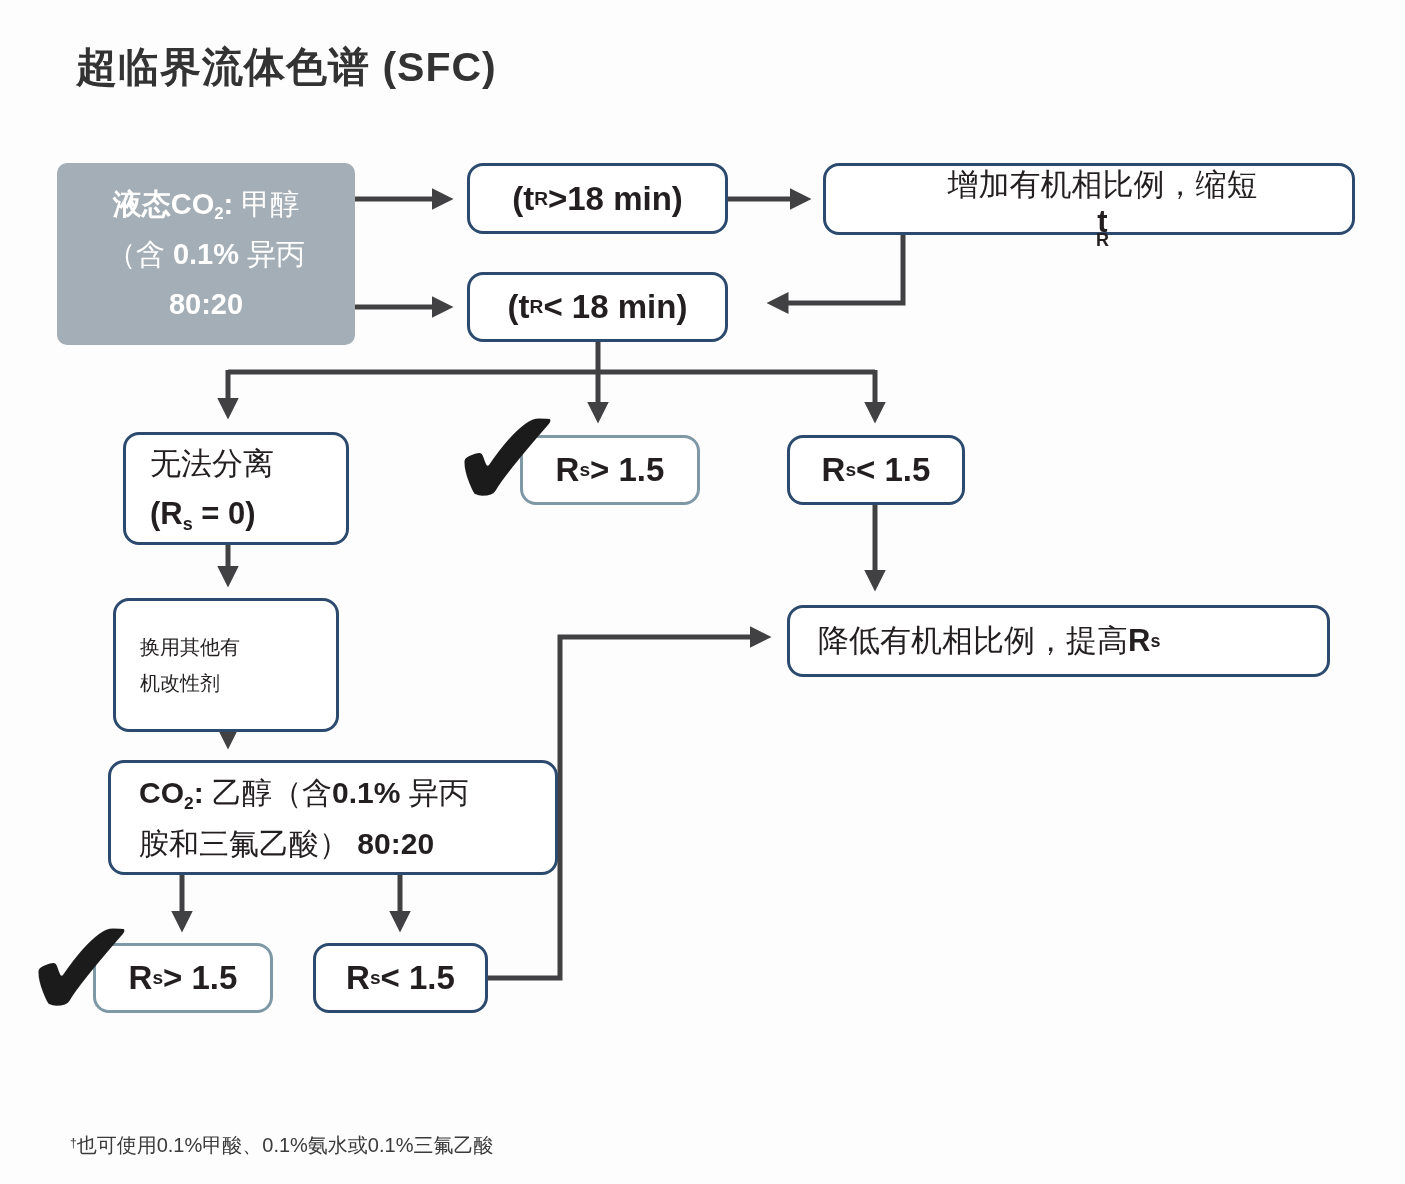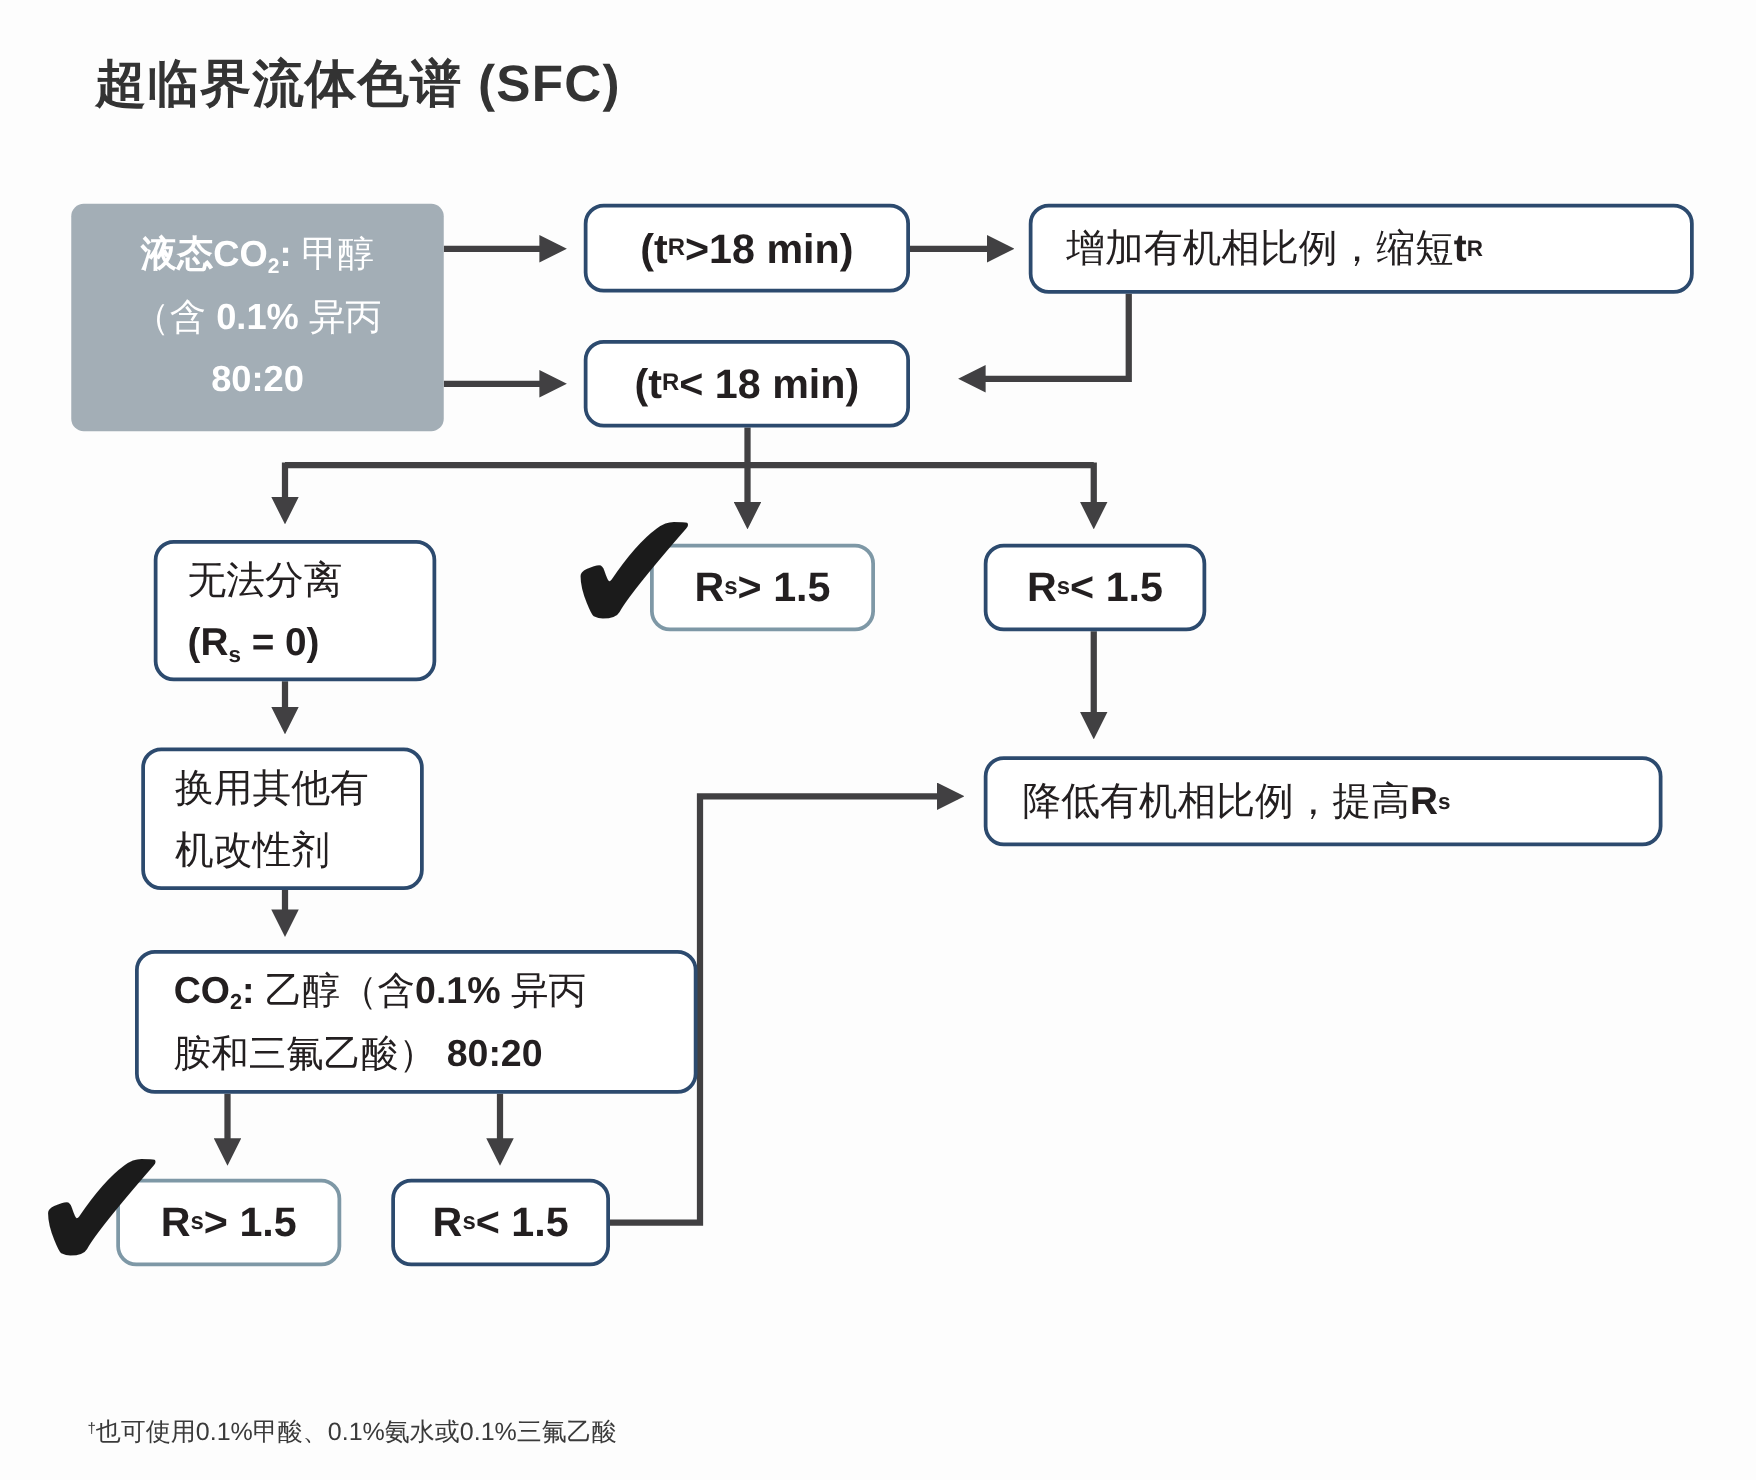--- a/index.html
+++ b/index.html
@@ -62,21 +62,21 @@
       <div><span class="b">80:20</span></div>
     </div>
   </div>
 
   <div class="node" style="left:467px;top:163px;width:261px;height:71px;">
     <span>(t</span>
       <sub>R</sub>
       <span> &gt;18 min)</span>
   </div>
 
-  <div class="node left" style="left:823px;top:163px;width:532px;height:72px;padding-left:27px;font-size:31px;font-weight:400;">
+  <div class="node left" style="left:823px;top:163px;width:532px;height:72px;padding-left:27px;font-size:31px;font-weight:400;flex-direction:column;">
     <span class="r">增加有机相比例，缩短 </span>
       <span class="b">t</span>
       <sub class="b">R</sub>
   </div>
 
   <div class="node" style="left:467px;top:272px;width:261px;height:70px;">
     <span>(t</span>
       <sub>R</sub>
       <span> &lt; 18 min)</span>
   </div>
@@ -94,21 +94,21 @@
       <span> &gt; 1.5</span>
   </div>
   <span class="check" style="left:448px;top:388px;">✔</span>
 
   <div class="node" style="left:787px;top:435px;width:178px;height:70px;">
     <span>R</span>
       <sub>s</sub>
       <span> &lt; 1.5</span>
   </div>
 
-  <div class="node left" style="left:113px;top:598px;width:226px;height:114px;padding-left:24px;font-size:31px;font-weight:400;">
+  <div class="node left" style="left:113px;top:598px;width:226px;height:134px;padding-left:24px;font-size:20px;font-weight:400;">
     <div class="col">
       <div><span>换用其他有</span></div>
       <div><span>机改性剂</span></div>
     </div>
   </div>
 
   <div class="node left" style="left:108px;top:760px;width:450px;height:115px;padding-left:28px;font-size:30px;font-weight:400;line-height:39px;">
     <div class="col">
       <div><span class="b">CO</span><sub class="b">2</sub><span class="b">:</span><span class="r"> 乙醇（含</span><span class="b">0.1%</span><span class="r"> 异丙</span></div>
       <div><span class="r">胺和三氟乙酸）</span><span class="b"> 80:20</span></div>

